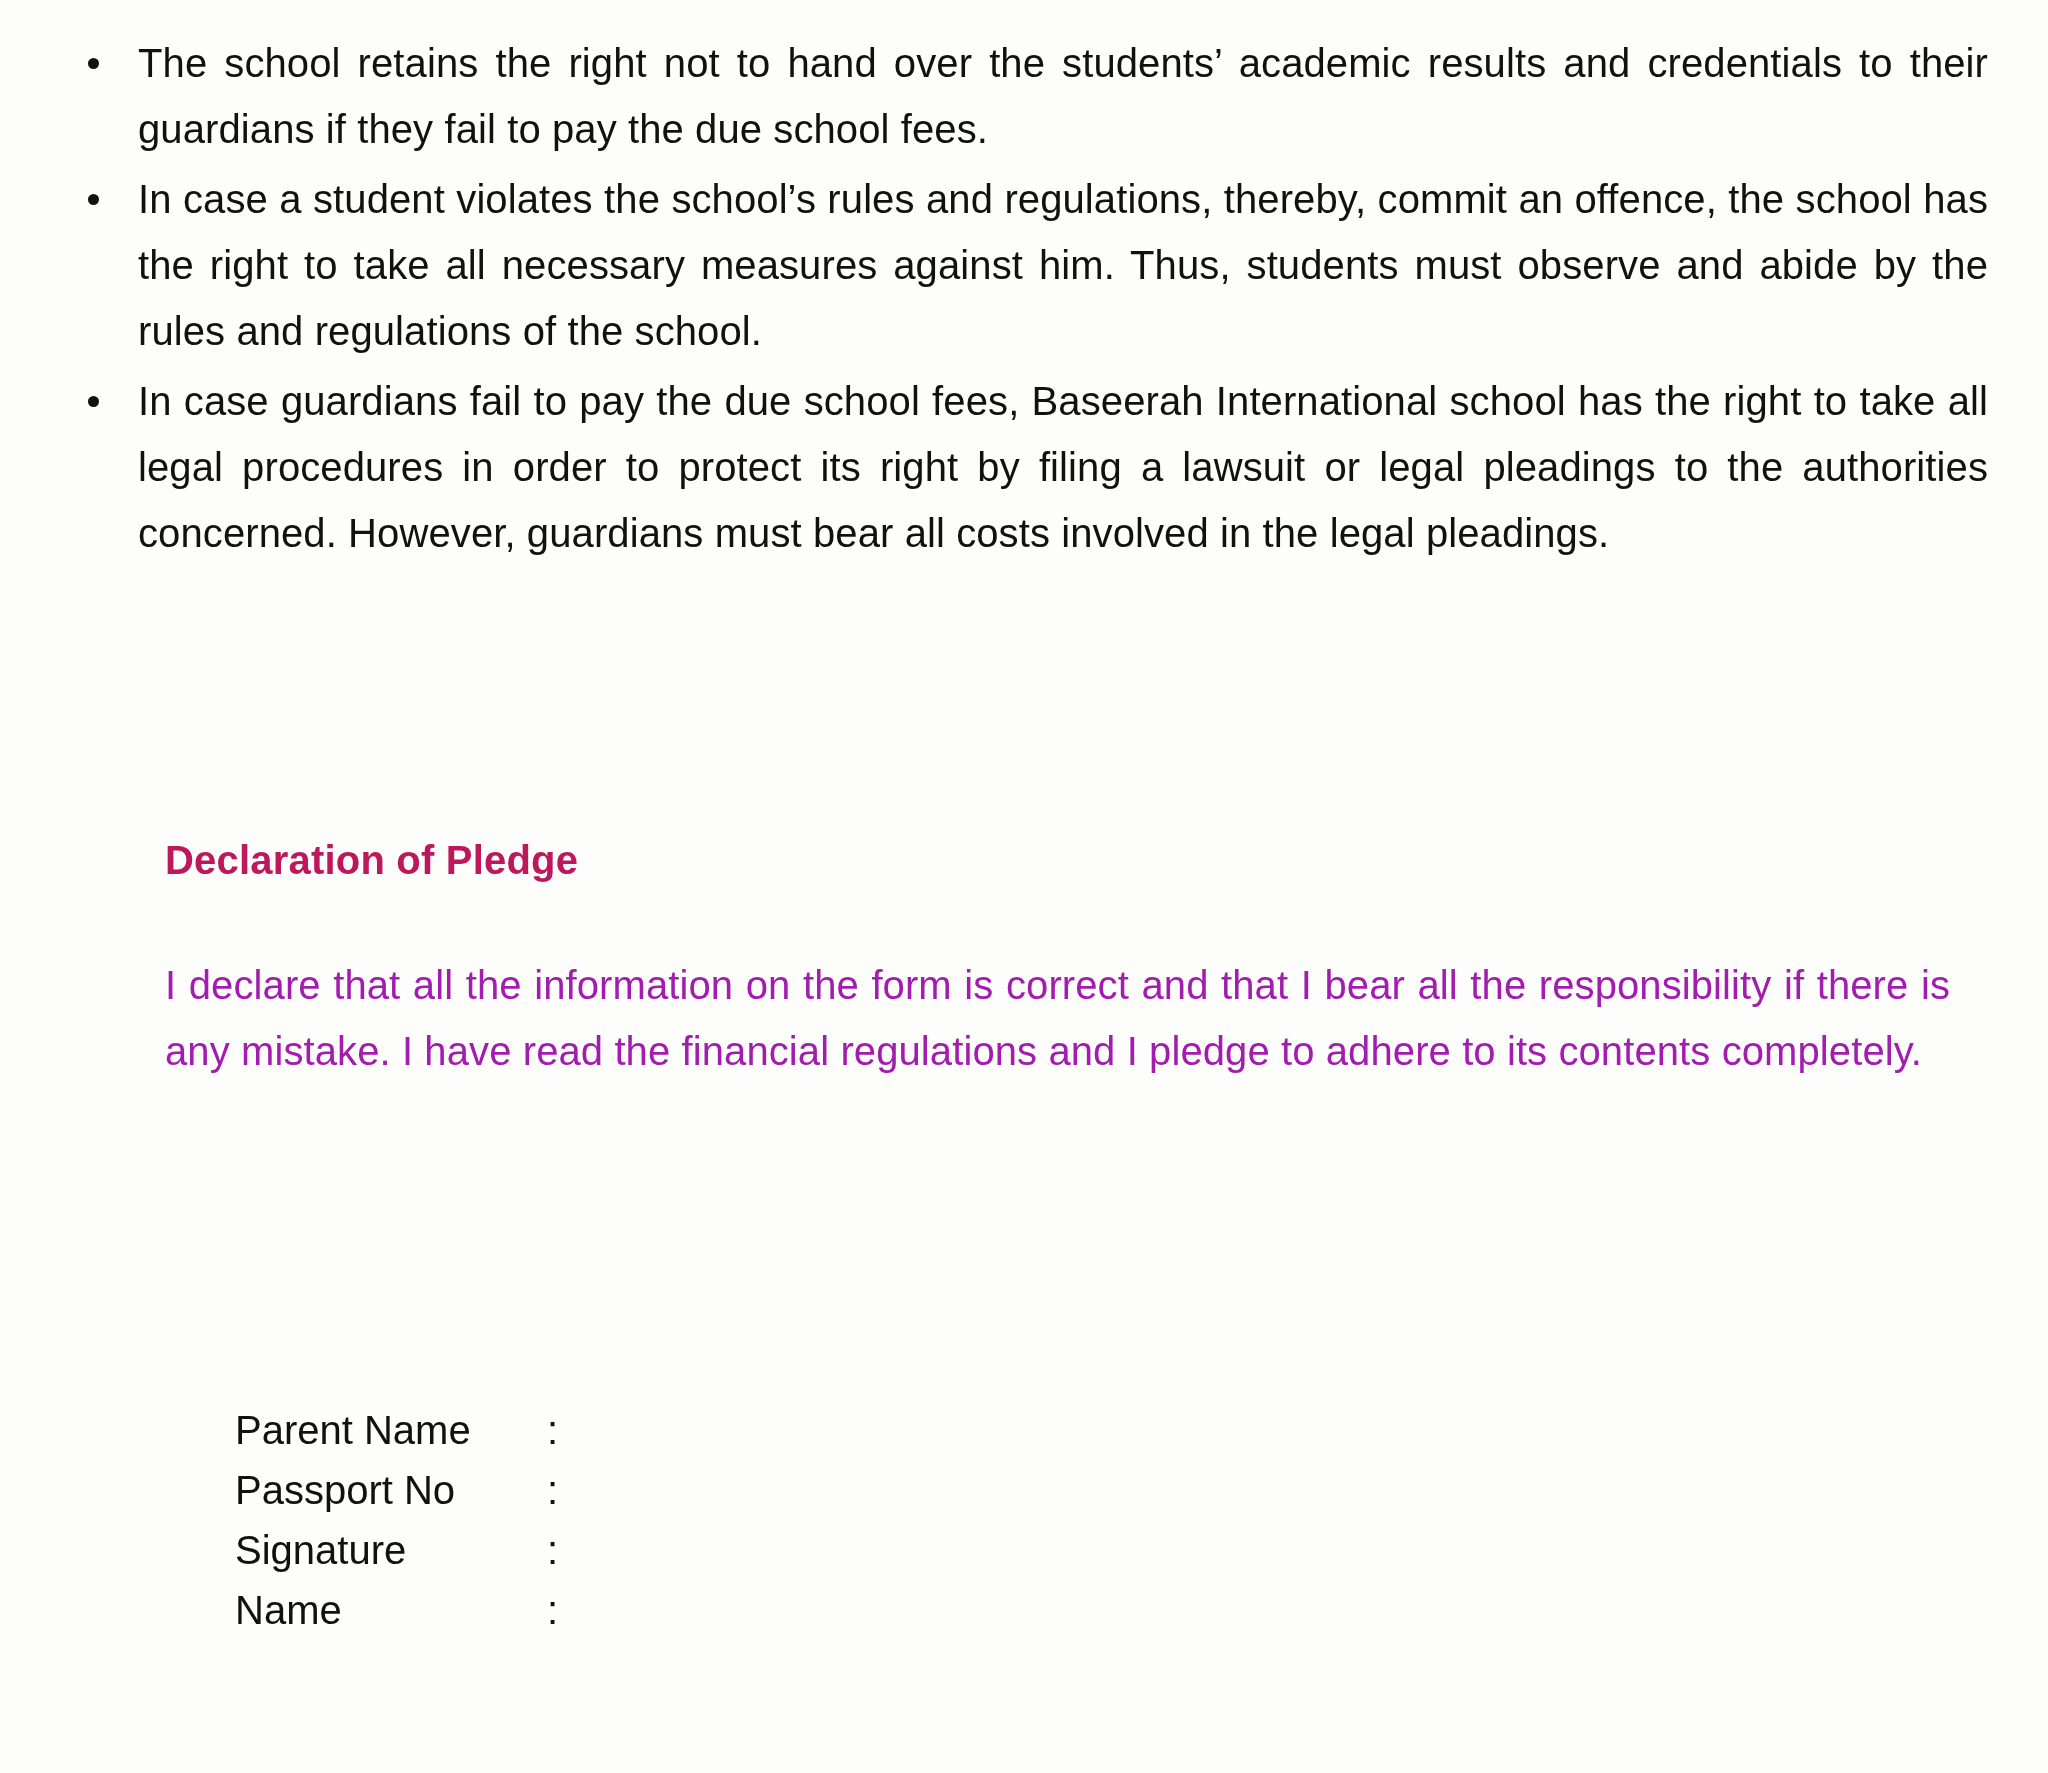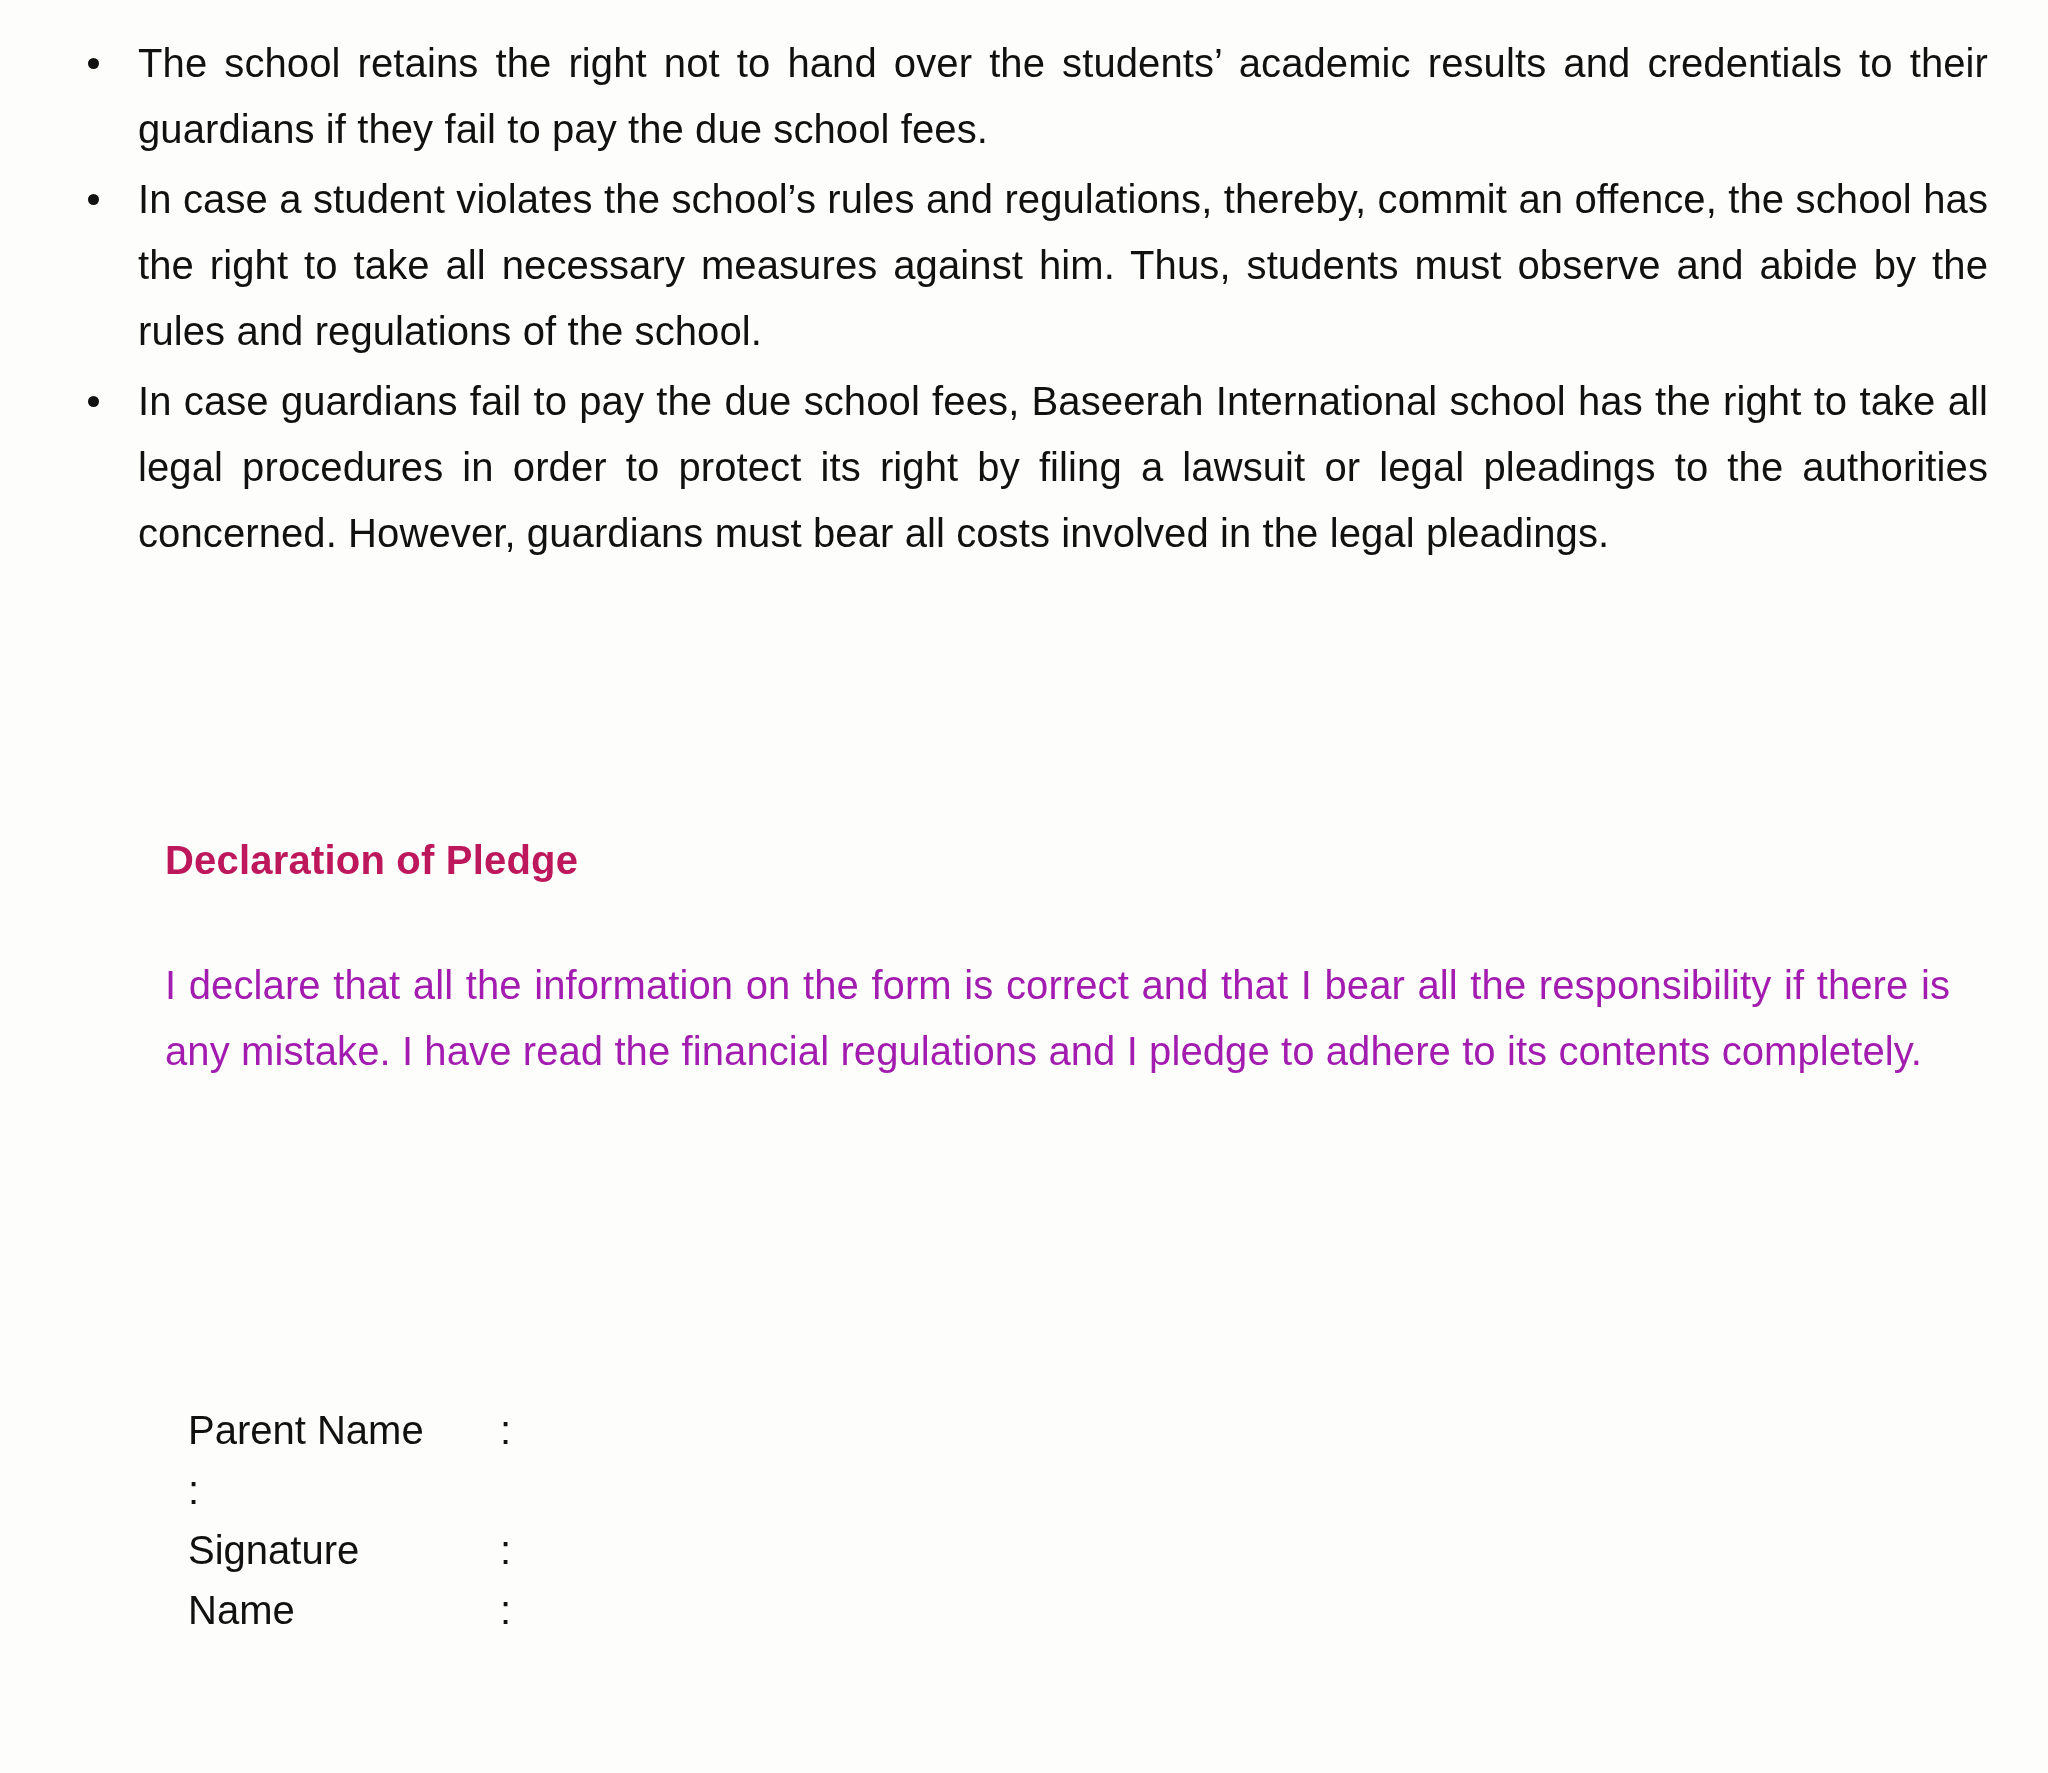--- a/index.html
+++ b/index.html
@@ -100,20 +100,21 @@
     margin: 0;
     padding: 0 0 0 128px;
     list-style: none;
   }
   .field-row {
     display: flex;
     align-items: center;
     font-size: 40px;
     line-height: 60px;
     color: #111111;
+    margin-left: 47px;
   }
   .field-label {
     display: inline-block;
     width: 312px;
     white-space: nowrap;
   }
   .field-colon {
     display: inline-block;
     width: 26px;
   }
@@ -156,20 +157,21 @@
 
   <div class="gap-medium"></div>
 
   <ul class="fields">
     <li class="field-row">
       <span class="field-label">Parent Name</span>
       <span class="field-colon">:</span>
       <span class="field-value"></span>
     </li>
     <li class="field-row">
+      <span class="field-label">Passport No</span>
       <span class="field-colon">:</span>
       <span class="field-value"></span>
     </li>
     <li class="field-row">
       <span class="field-label">Signature</span>
       <span class="field-colon">:</span>
       <span class="field-value"></span>
     </li>
     <li class="field-row">
       <span class="field-label">Name</span>

